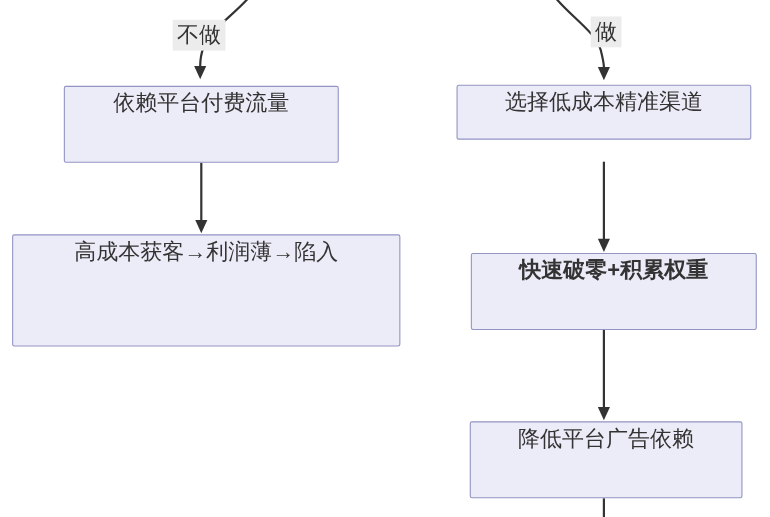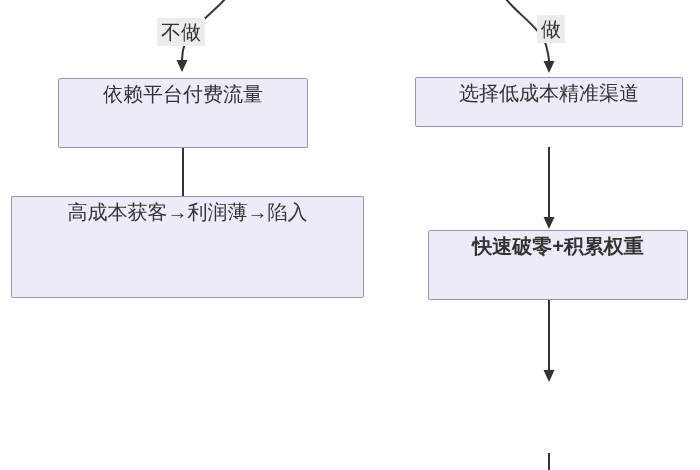--- a/index.html
+++ b/index.html
@@ -47,21 +47,21 @@
     transform: translateX(-50%);
     background: var(--edge-label-bg, #ececec);
     color: var(--node-text, #333333);
     font-size: 20px;
     line-height: 1.3;
     padding: 1px 4px;
     white-space: nowrap;
   }
   
   .n-l1 { left: 58px;  top: 78px;  width: 250px; height: 70px; }
-  .n-l2 { left: 11px;  top: 196px; width: 353px; height: 102px; }
+  .n-l2 { left: 11px;  top: 213px; width: 353px; height: 102px; }
   .n-r1 { left: 415px; top: 77px;  width: 268px; height: 50px; }
   .n-r2 { left: 428px; top: 230px; width: 260px; height: 70px; font-weight: bold; }
   .n-r3 { left: 427px; top: 383px; width: 248px; height: 70px; }
   .lbl-left  { left: 181px; top: 18px; }
   .lbl-right { left: 551px; top: 15px; }
 </style>
 </head>
 <body style="--canvas-bg: #ffffff; --node-fill: #ececf9; --node-border: #9394c4; --node-text: #333333; --edge-color: #333333; --edge-label-bg: #ececec;">
 
 <div class="canvas">
@@ -98,14 +98,17 @@
   </div>
 
   <div class="node n-r1">
     <span>选择低成本精准渠道</span>
   </div>
 
   <div class="node n-r2">
     <span>快速破零+积累权重</span>
   </div>
 
+  <div class="node n-r3">
+    <span>降低平台广告依赖</span>
+  </div>
 
 </div>
 
 </body></html>

